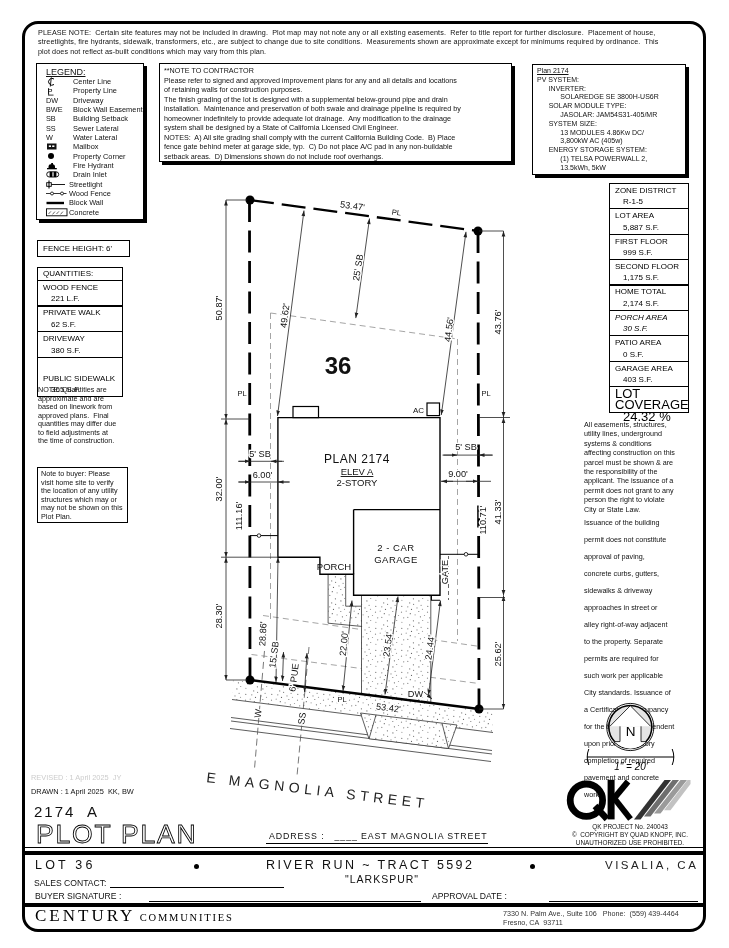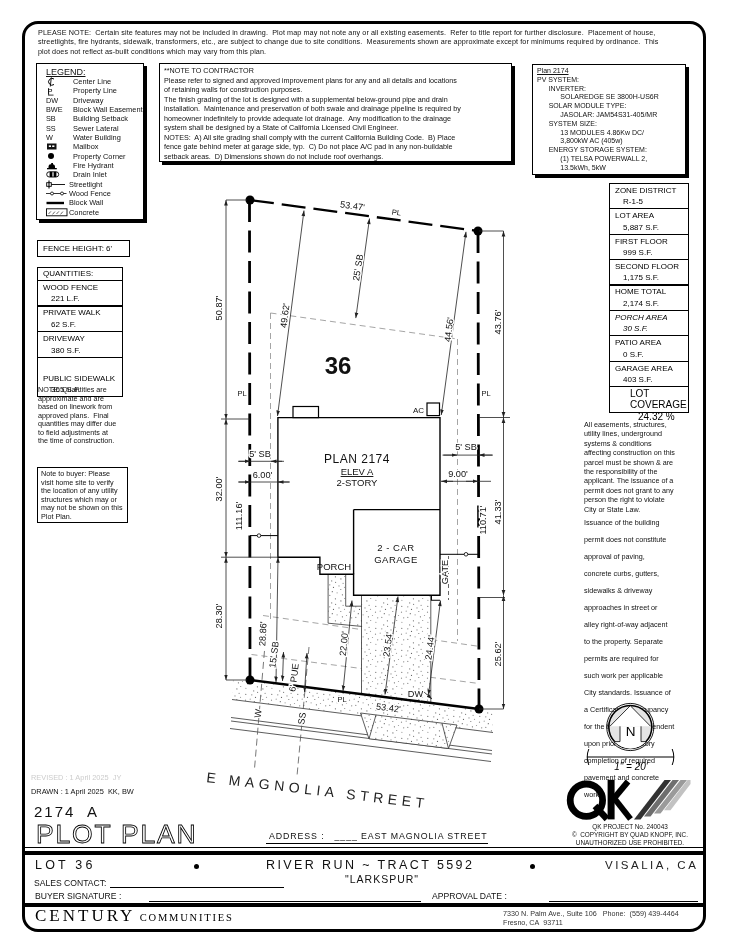--- a/index.html
+++ b/index.html
@@ -57,21 +57,21 @@
         <div style="display:flex;align-items:center;height:9.33px;white-space:nowrap;font-size:7.4px;">
           <span style="width:27px;flex:none;"><span style="font-size:7.3px;">SB</span></span>
           <span>Building Setback</span>
         </div>
         <div style="display:flex;align-items:center;height:9.33px;white-space:nowrap;font-size:7.4px;">
           <span style="width:27px;flex:none;"><span style="font-size:7.3px;">SS</span></span>
           <span>Sewer Lateral</span>
         </div>
         <div style="display:flex;align-items:center;height:9.33px;white-space:nowrap;font-size:7.4px;">
           <span style="width:27px;flex:none;"><span style="font-size:7.3px;">W</span></span>
-          <span>Water Building</span>
+          <span>Water Lateral</span>
         </div>
         <div style="display:flex;align-items:center;height:9.33px;white-space:nowrap;font-size:7.4px;">
           <span style="width:27px;flex:none;">
             <svg width="12" height="7" style="display:block">
               <rect x="1" y="0.5" width="9.5" height="6" fill="#111"></rect>
               <rect x="2.8" y="2.4" width="2.2" height="1.6" fill="#fff"></rect>
               <rect x="6.2" y="2.4" width="2.2" height="1.6" fill="#fff"></rect>
             </svg>
           </span>
           <span>Mailbox</span>
@@ -197,21 +197,21 @@
         <div style="padding-left:13px;">30 S.F.</div>
       </div>
       <div style="border:1.2px solid #000;margin-top:-1.2px;height:23.6px;padding-top:1px;font-size:8px;line-height:11.3px;">
         <div style="padding-left:5px;">PATIO AREA</div>
         <div style="padding-left:13px;">0 S.F.</div>
       </div>
       <div style="border:1.2px solid #000;margin-top:-1.2px;height:23.6px;padding-top:1px;font-size:8px;line-height:11.3px;">
         <div style="padding-left:5px;">GARAGE AREA</div>
         <div style="padding-left:13px;">403 S.F.</div>
       </div>
-      <div style="border:1.2px solid #000;margin-top:-1.2px;height:23.6px;padding-top:1px;font-size:10px;line-height:11.3px;padding-left:15px;">
+      <div style="border:1.2px solid #000;margin-top:-1.2px;height:23.6px;padding-top:1px;font-size:13px;line-height:11.3px;">
         <div style="padding-left:5px;">LOT COVERAGE</div>
         <div style="padding-left:13px;">24.32 %</div>
       </div>
     </div>
 
 <div class="abs t7" style="left:584px;top:420px;width:112px;line-height:9.4px;">
 All easements, structures,<br>
 utility lines, underground<br>
 systems &amp; conditions<br>
 affecting construction on this<br>

